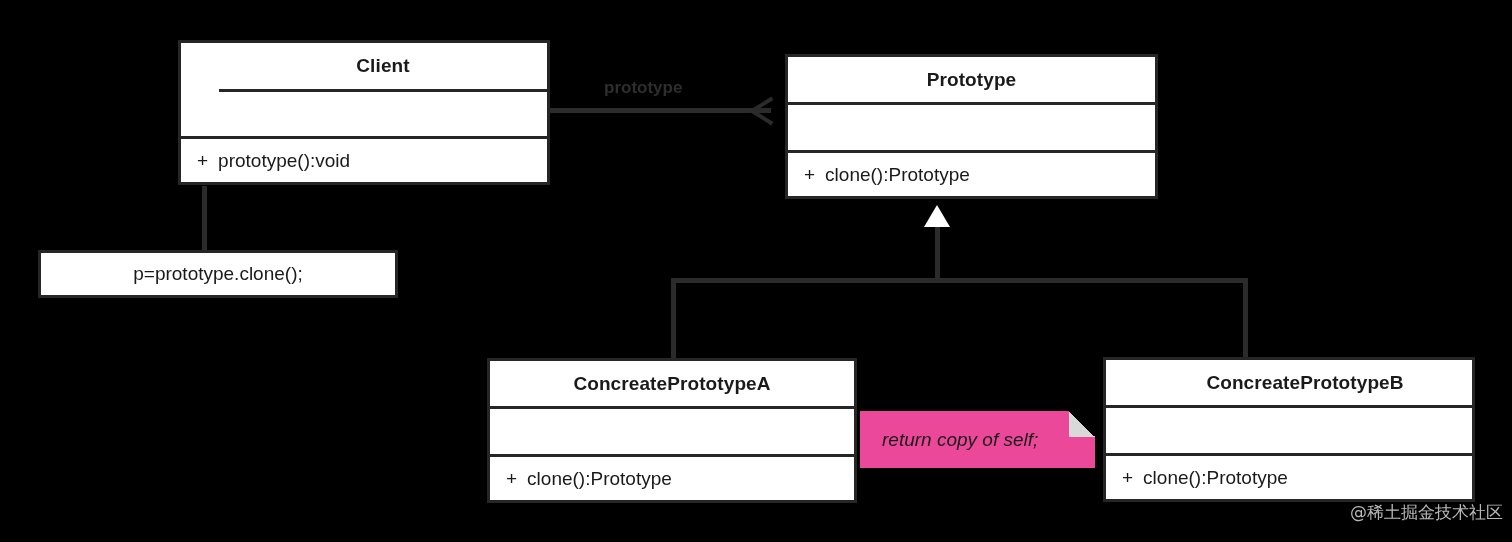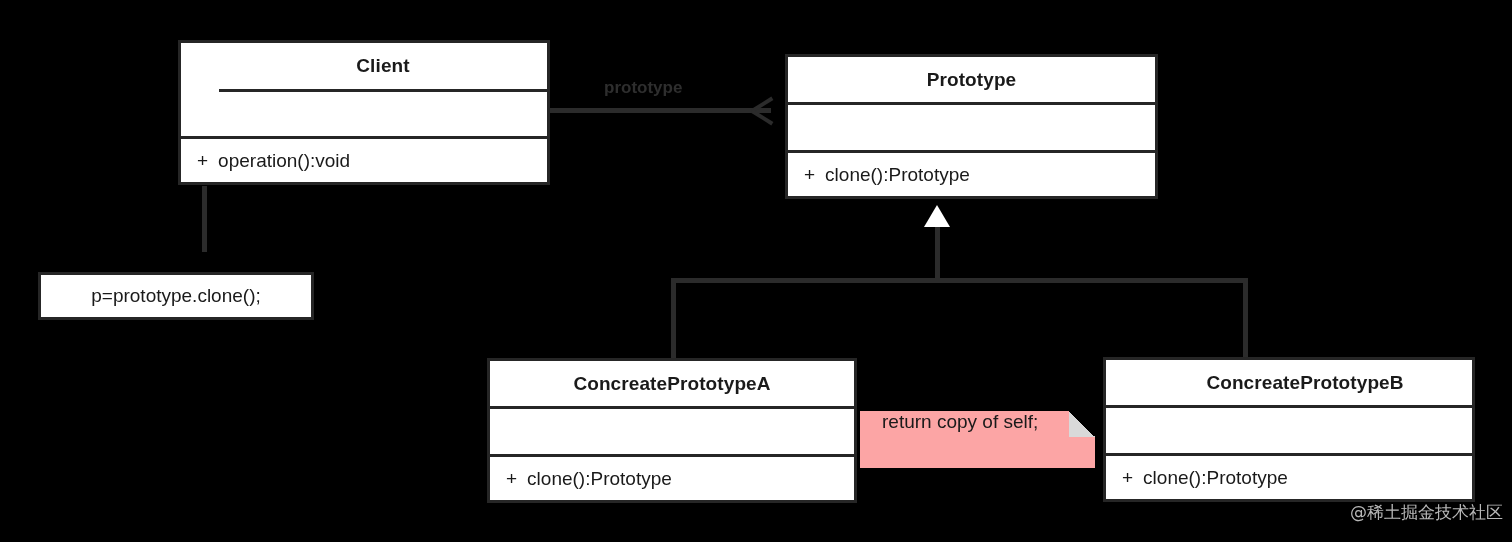--- a/index.html
+++ b/index.html
@@ -64,26 +64,27 @@
     box-sizing: border-box;
     display: flex;
     align-items: center;
     justify-content: center;
     color: #1a1a1a;
   }
 
   
   .sticky-note {
     position: absolute;
-    background: #fca5a5;
-    box-sizing: border-box;
-    display: flex;
-    align-items: flex-start;
+    background: #ec4899;
+    box-sizing: border-box;
+    display: flex;
+    align-items: center;
     color: #1a1a1a;
     padding-left: 22px;
+    font-style: italic;
   }
   .sticky-fold {
     position: absolute;
     top: 0;
     right: 0;
     width: 26px;
     height: 26px;
     background: linear-gradient(225deg, #000000 0 50%, #d9d9d9 50% 100%);
   }
 
@@ -158,21 +159,21 @@
 
   <div class="line line-v" style="left:671px; top:278px; height:82px;"></div>
 
   <div class="line line-v" style="left:1243px; top:278px; height:82px;"></div>
 
   <div class="uml-class" style="left:178px; top:40px; width:372px; height:145px;">
     <div class="uml-name" style="height:49px; font-size:19px;margin-left:38px;">Client</div>
     <div class="uml-attrs" style="height:47px;"></div>
     <div class="uml-ops" style="flex:1; font-size:19px;">
       <span class="op-vis">+</span>
-      <span>operation():void</span>
+      <span>prototype():void</span>
     </div>
   </div>
 
   <div class="uml-class" style="left:785px; top:54px; width:373px; height:145px;">
     <div class="uml-name" style="height:48px; font-size:19px;">Prototype</div>
     <div class="uml-attrs" style="height:48px;"></div>
     <div class="uml-ops" style="flex:1; font-size:19px;">
       <span class="op-vis">+</span>
       <span>clone():Prototype</span>
     </div>
@@ -189,21 +190,21 @@
 
   <div class="uml-class" style="left:1103px; top:357px; width:372px; height:145px;">
     <div class="uml-name" style="height:48px; font-size:19px;padding-left:32px;">ConcreatePrototypeB</div>
     <div class="uml-attrs" style="height:48px;"></div>
     <div class="uml-ops" style="flex:1; font-size:19px;">
       <span class="op-vis">+</span>
       <span>clone():Prototype</span>
     </div>
   </div>
 
-  <div class="plain-note" style="left:38px; top:250px; width:276px; height:48px; font-size:19px;margin-top:22px;">
+  <div class="plain-note" style="left:38px; top:250px; width:360px; height:48px; font-size:19px;">
     <span>p=prototype.clone();</span>
   </div>
 
   <div class="sticky-note" style="left:860px; top:411px; width:235px; height:57px; font-size:19px;">
     <span>return copy of self;</span>
     <span class="sticky-fold"></span>
   </div>
 
   <div class="watermark" style="left:1350px; top:501px; font-size:17px;">@稀土掘金技术社区</div>
 

